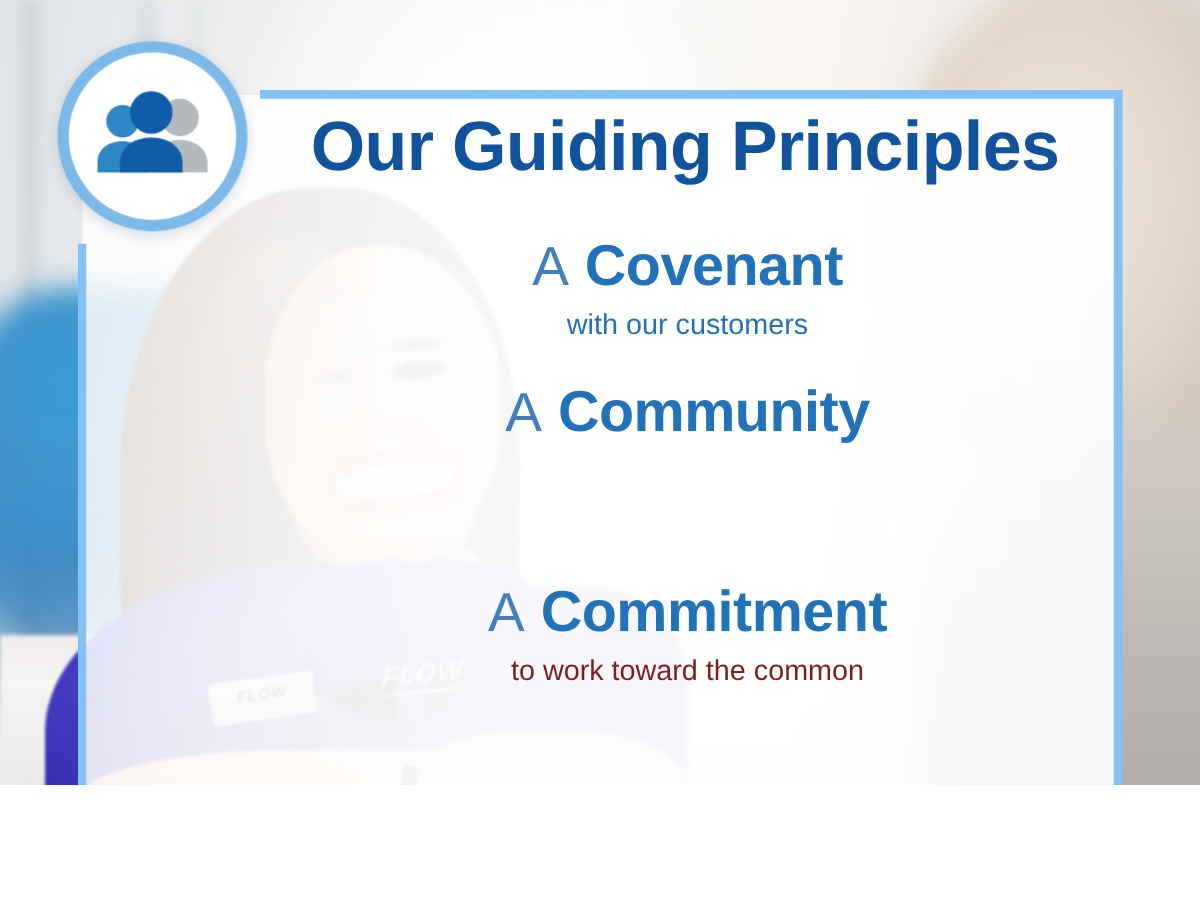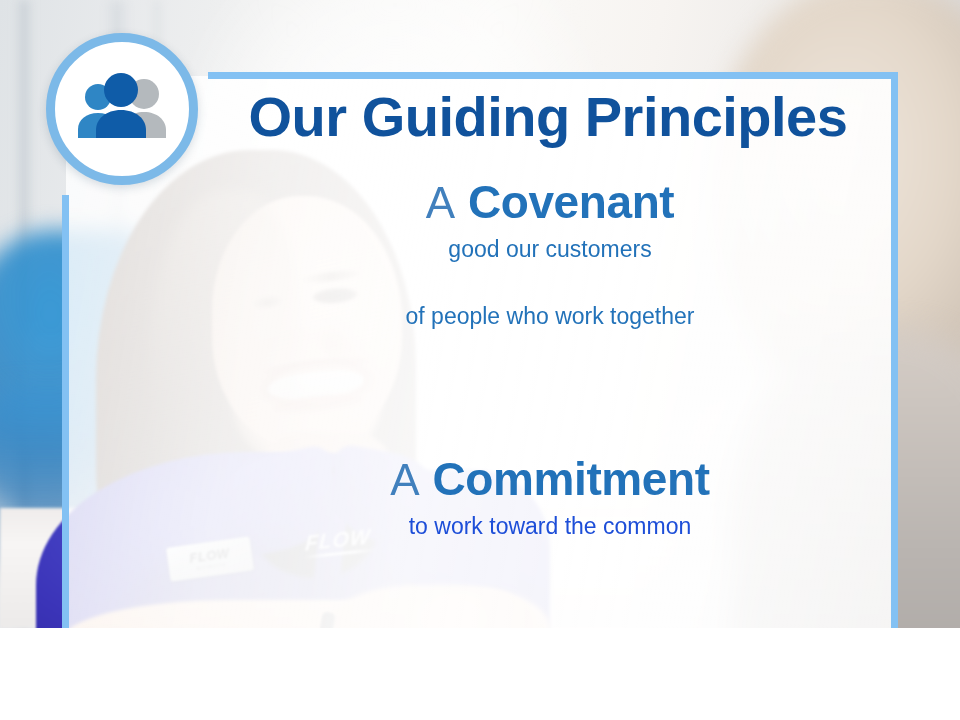--- a/index.html
+++ b/index.html
@@ -456,20 +456,21 @@
     white-space: nowrap;
   }
 
   .block { position: absolute; text-align: center; }
 
   .line-big {
     font-size: 46px;
     line-height: 1.08;
     color: #2272b9;
     white-space: nowrap;
+    margin-top: 10px;
   }
   .line-big .art {
     font-weight: normal;
     color: #4180bd;
     font-size: 44px;
   }
   .line-big .noun { font-weight: bold; letter-spacing: -0.4px; }
 
   .line-sub {
     font-size: 23px;
@@ -572,28 +573,31 @@
     </svg>
   </div>
 
   <div class="headline" style="color: rgb(16, 82, 156);">Our Guiding Principles</div>
 
   <div class="block block-covenant">
     <div class="line-big" style="color: rgb(34, 114, 185);">
       <span class="art" style="color: rgb(65, 128, 189);">A</span>
       <span class="noun">Covenant</span>
     </div>
-    <div class="line-sub" style="color: rgb(34, 114, 185);"><span>good </span><b>our customers</b></div>
+    <div class="line-sub" style="color: rgb(34, 114, 185);"><span>with </span><b>our customers</b></div>
   </div>
 
   <div class="block block-community">
-    <div class="line-sub" style="color: rgb(34, 114, 185);"><span>of </span><b>people who work together</b></div>
+    <div class="line-big" style="color: rgb(34, 114, 185);">
+      <span class="art" style="color: rgb(65, 128, 189);">A</span>
+      <span class="noun">Community</span>
+    </div>
   </div>
 
   <div class="block block-commit">
     <div class="line-big" style="color: rgb(34, 114, 185);">
       <span class="art" style="color: rgb(65, 128, 189);">A</span>
       <span class="noun">Commitment</span>
     </div>
-    <div class="line-sub" style="color: #1d4ed8;"><span>to work toward the </span><b>common</b></div>
+    <div class="line-sub" style="color: #7f1d1d;"><span>to work toward the </span><b>common</b></div>
   </div>
 
 </div>
 
 </body></html>

